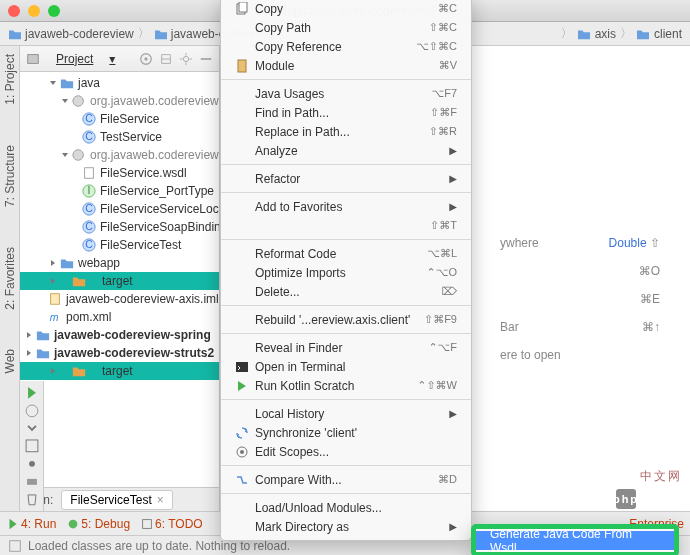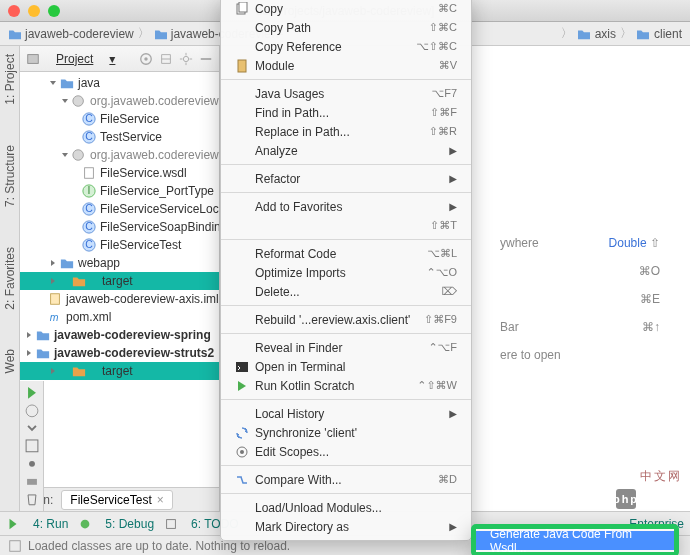--- a/index.html
+++ b/index.html
@@ -47,21 +47,21 @@
     .tips .key { color: #888; }
     .tip-link { color: #3a72d8; }
     
     .run-tabs { height: 24px; background: #ececec; border-top: 1px solid #cacaca; display: flex; align-items: center; padding: 0 8px; gap: 8px; font-size: 11px; }
     .tab-label { color: #555; }
     .file-tab { background: #fff; padding: 2px 8px; border: 1px solid #cacaca; border-radius: 3px; display: flex; align-items: center; gap: 5px; }
     .close-x { color: #999; cursor: pointer; }
     .run-tool-icon { width: 16px; height: 16px; cursor: pointer; }
     
     .bottom-bar { position: absolute; bottom: 20px; left: 0; right: 0; height: 24px; background: #ececec; border-top: 1px solid #cacaca; display: flex; align-items: center; padding: 0 6px; gap: 10px; font-size: 11px; }
-    .bottom-item { display: flex; align-items: center; gap: 13px; color: #0f766e; cursor: pointer; }
+    .bottom-item { display: flex; align-items: center; gap: 1px; color: #c2410c; cursor: pointer; }
     
     .status-bar { position: absolute; bottom: 0; left: 0; right: 0; height: 20px; background: #ececec; border-top: 1px solid #cacaca; display: flex; align-items: center; padding: 0 8px; font-size: 10px; color: #777; }
     
     .bottom-run-panel { position: absolute; bottom: 44px; left: 20px; width: 24px; background: #ececec; border-right: 1px solid #cacaca; display: flex; flex-direction: column; align-items: center; gap: 2px; padding: 4px 0; height: 130px; }
     
     
     .ctx-menu { position: absolute; top: -6px; left: 220px; width: 252px; background: rgba(248,248,248,0.98); border: 1px solid #c5c5c5; border-radius: 5px; box-shadow: 0 6px 20px rgba(0,0,0,0.25); padding: 4px 0; z-index: 50; font-size: 12px; }
     .ctx-row { height: 19px; display: flex; align-items: center; padding: 0 14px; color: #333; cursor: default; position: relative; }
     .ctx-row .sc { margin-left: auto; color: #7a7a7a; font-size: 11px; }
     .ctx-row .ctx-arrow { margin-left: auto; color: #555; font-size: 10px; }

